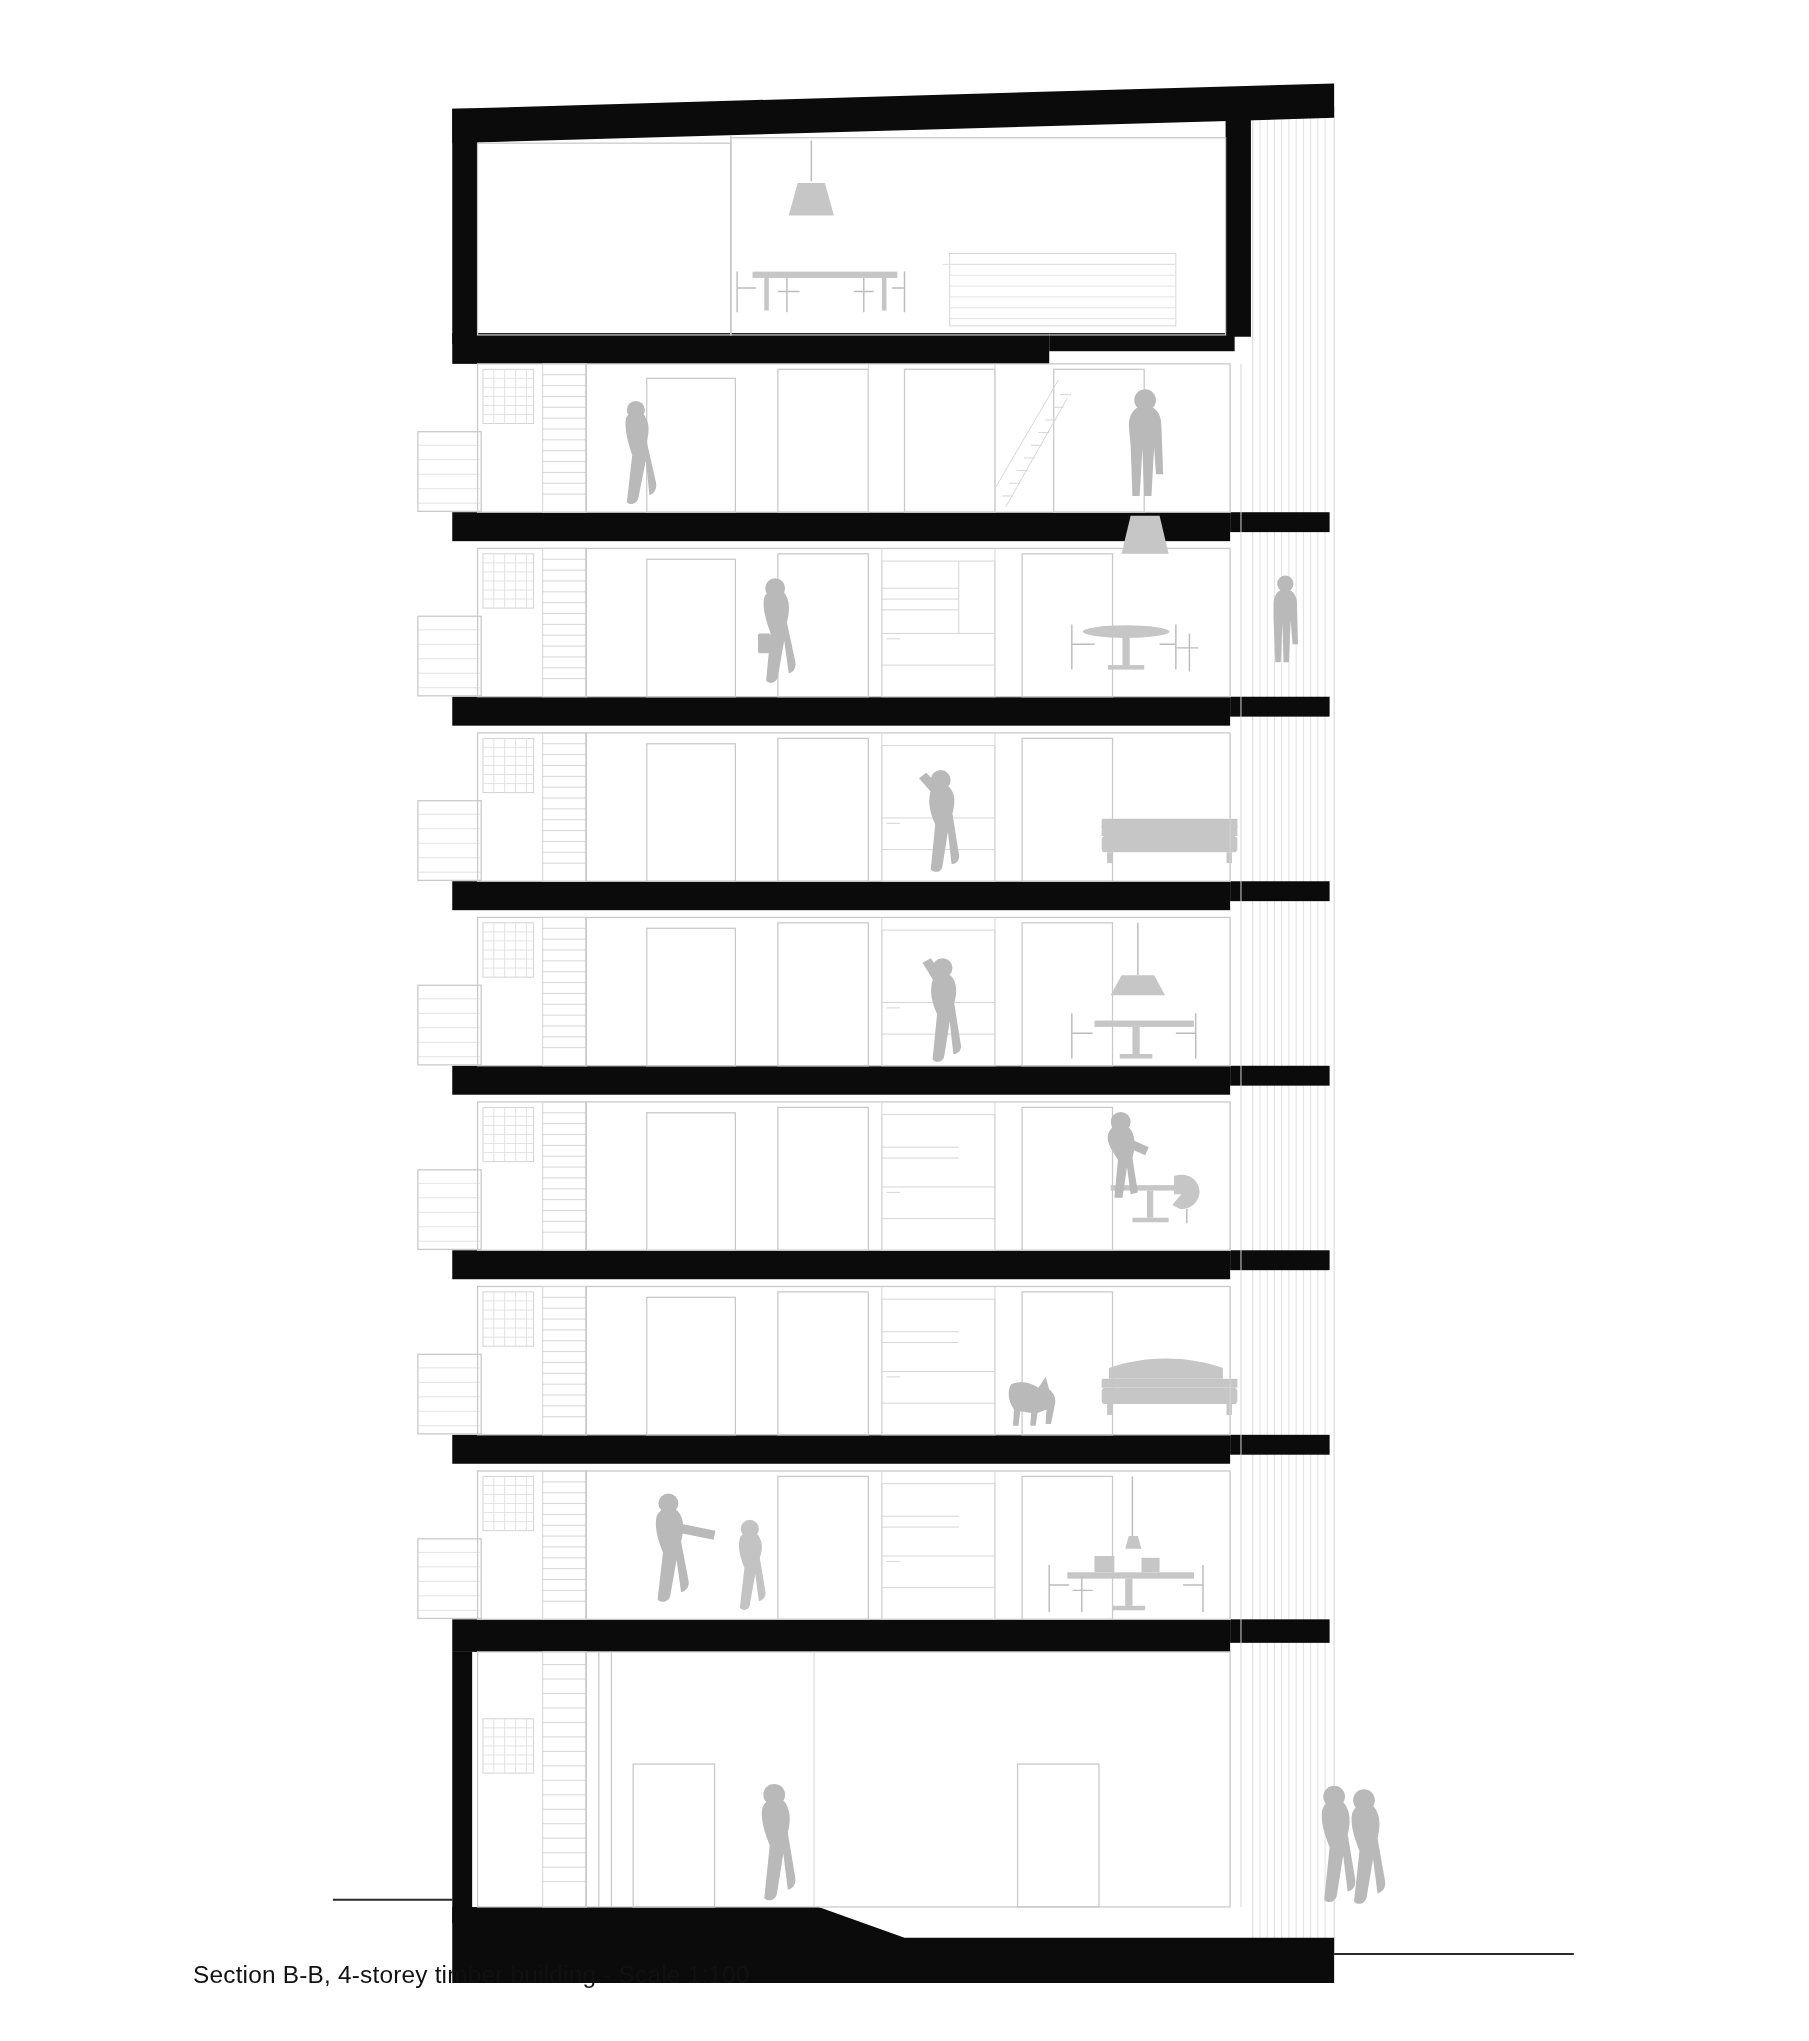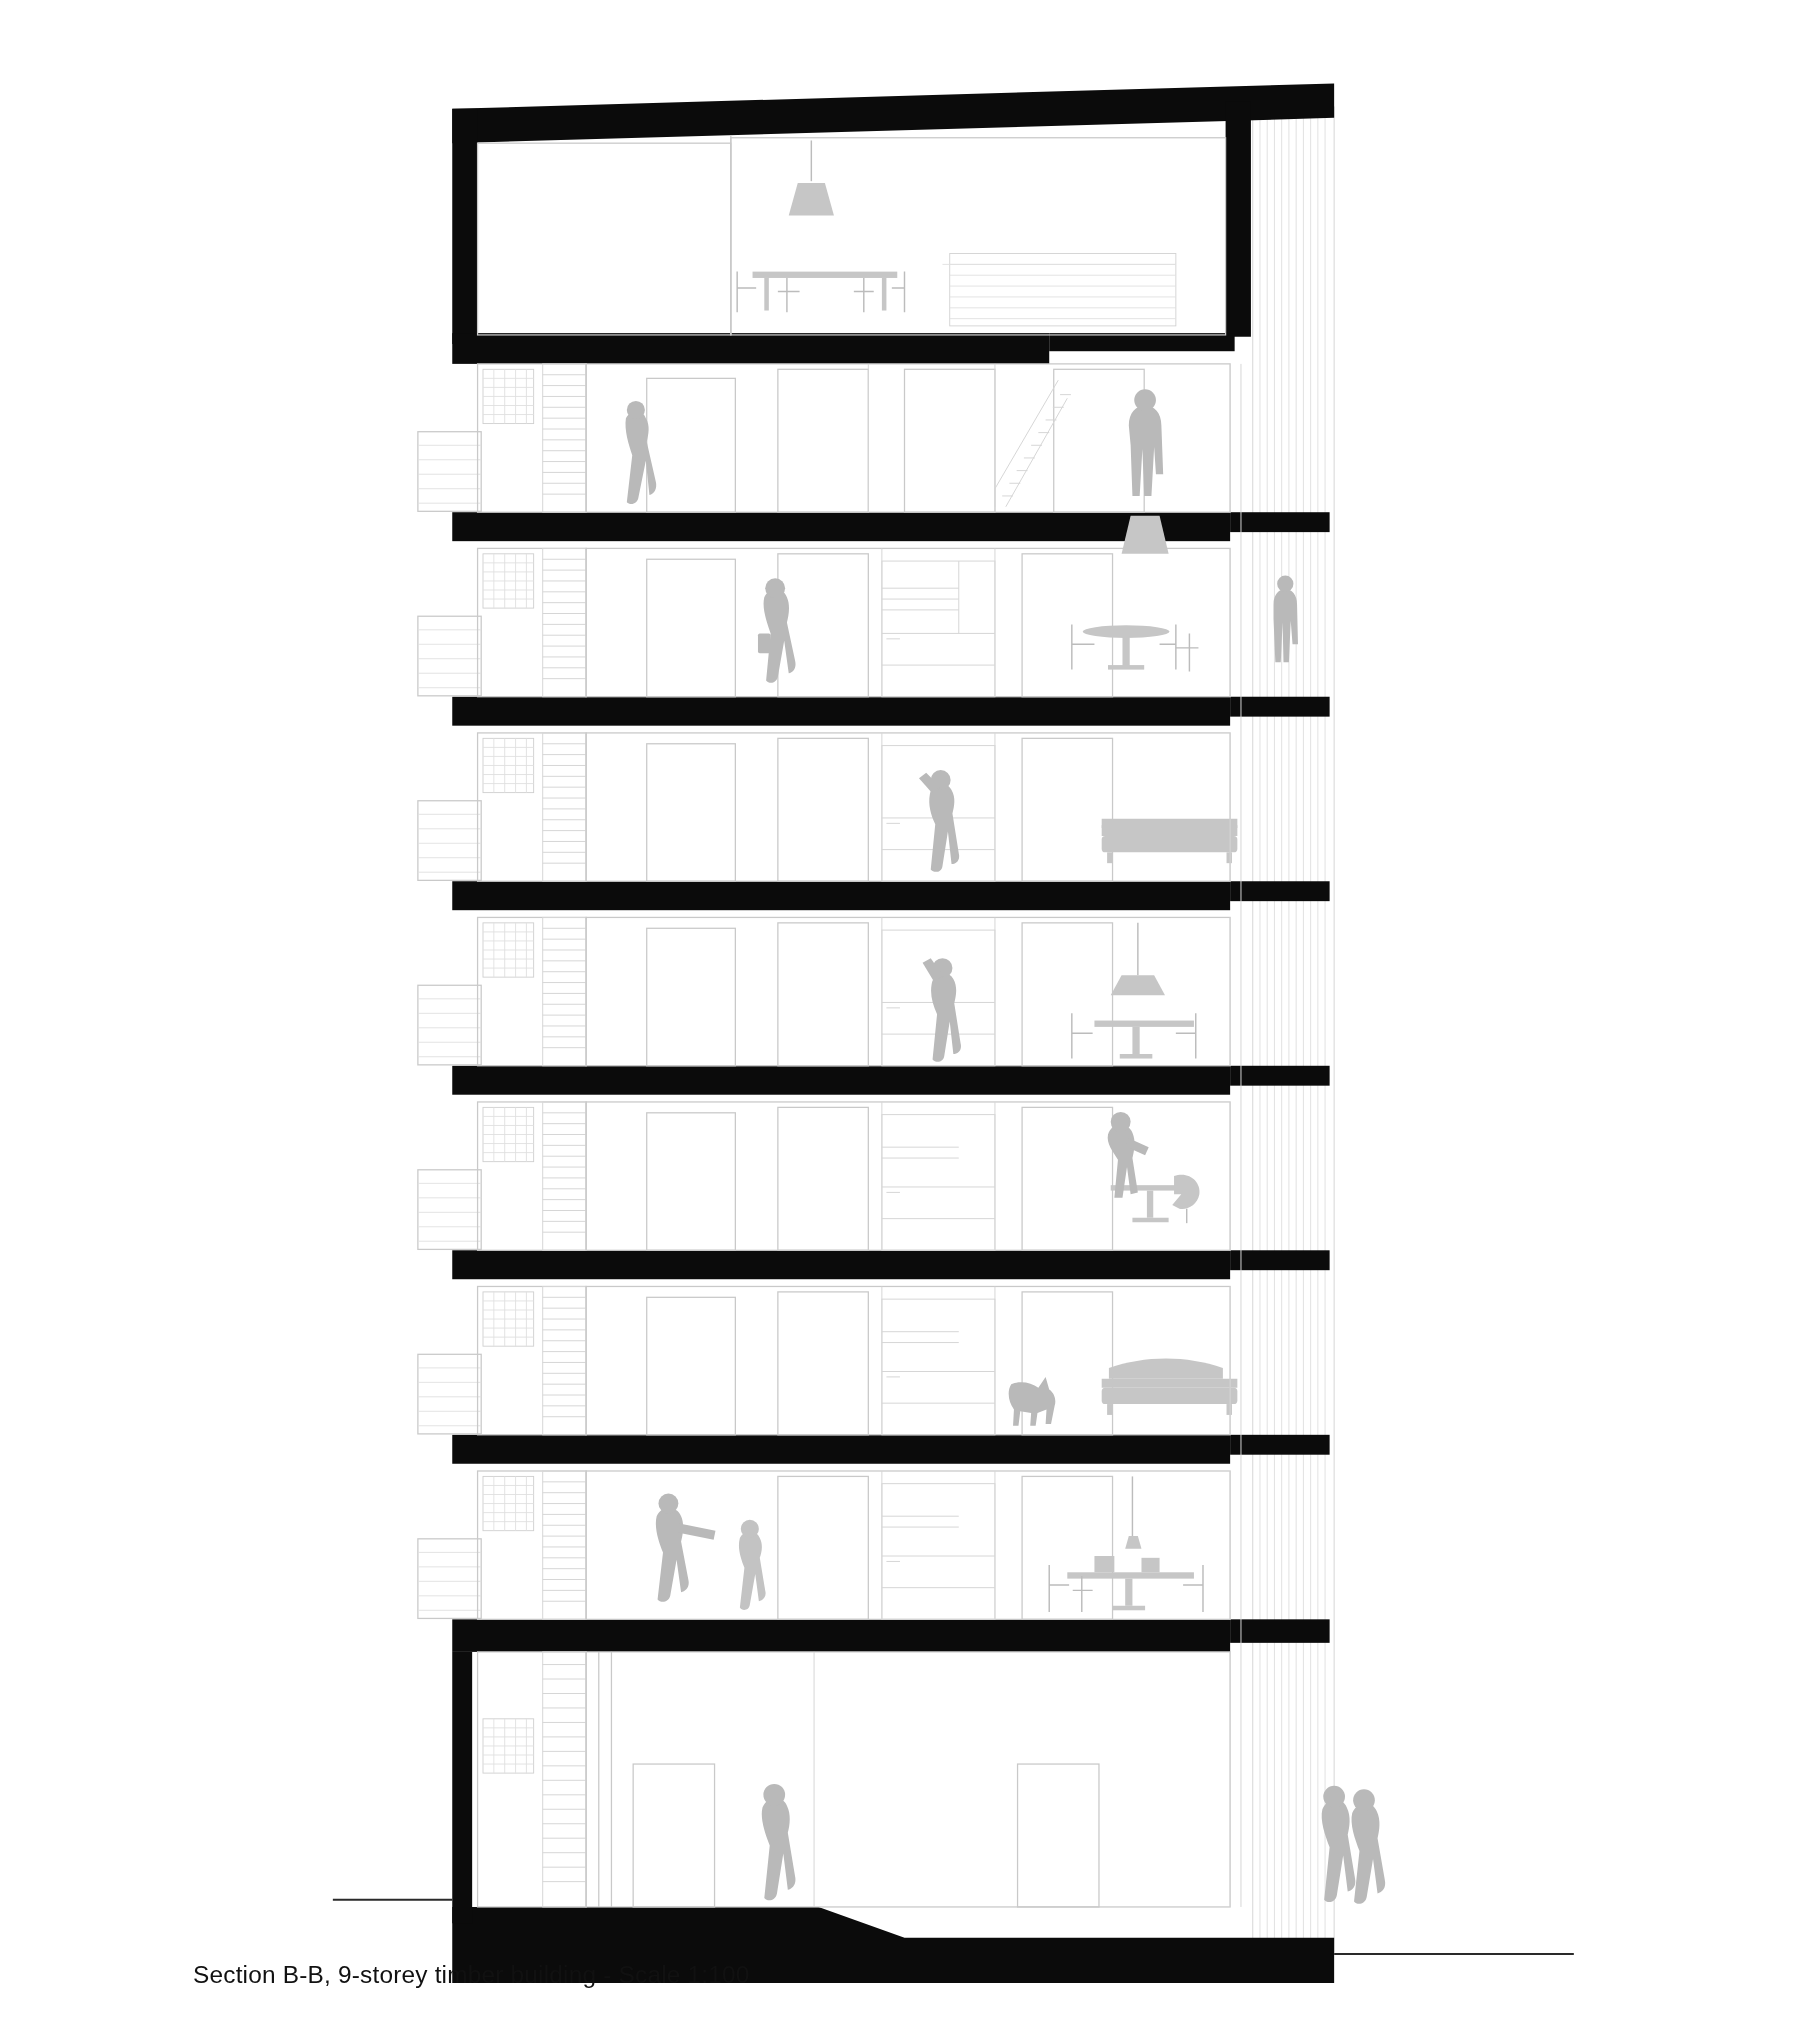--- a/index.html
+++ b/index.html
@@ -712,15 +712,15 @@
       <line x1="1360" y1="1014" x2="1360" y2="1178"></line>
       <line x1="1360" y1="1218" x2="1360" y2="1382"></line>
       <line x1="1360" y1="1422" x2="1360" y2="1586"></line>
       <line x1="1360" y1="1626" x2="1360" y2="1790"></line>
       <line x1="1360" y1="1826" x2="1360" y2="2108"></line>
       <line x1="1372" y1="402" x2="1372" y2="2108"></line>
     </g>
 
   </svg>
 
-  <div class="caption">Section B-B, 9-storey timber building  - Scale 1:100</div>
+  <div class="caption">Section B-B, 4-storey timber building  - Scale 1:100</div>
 </div>
 
 
 </body></html>

